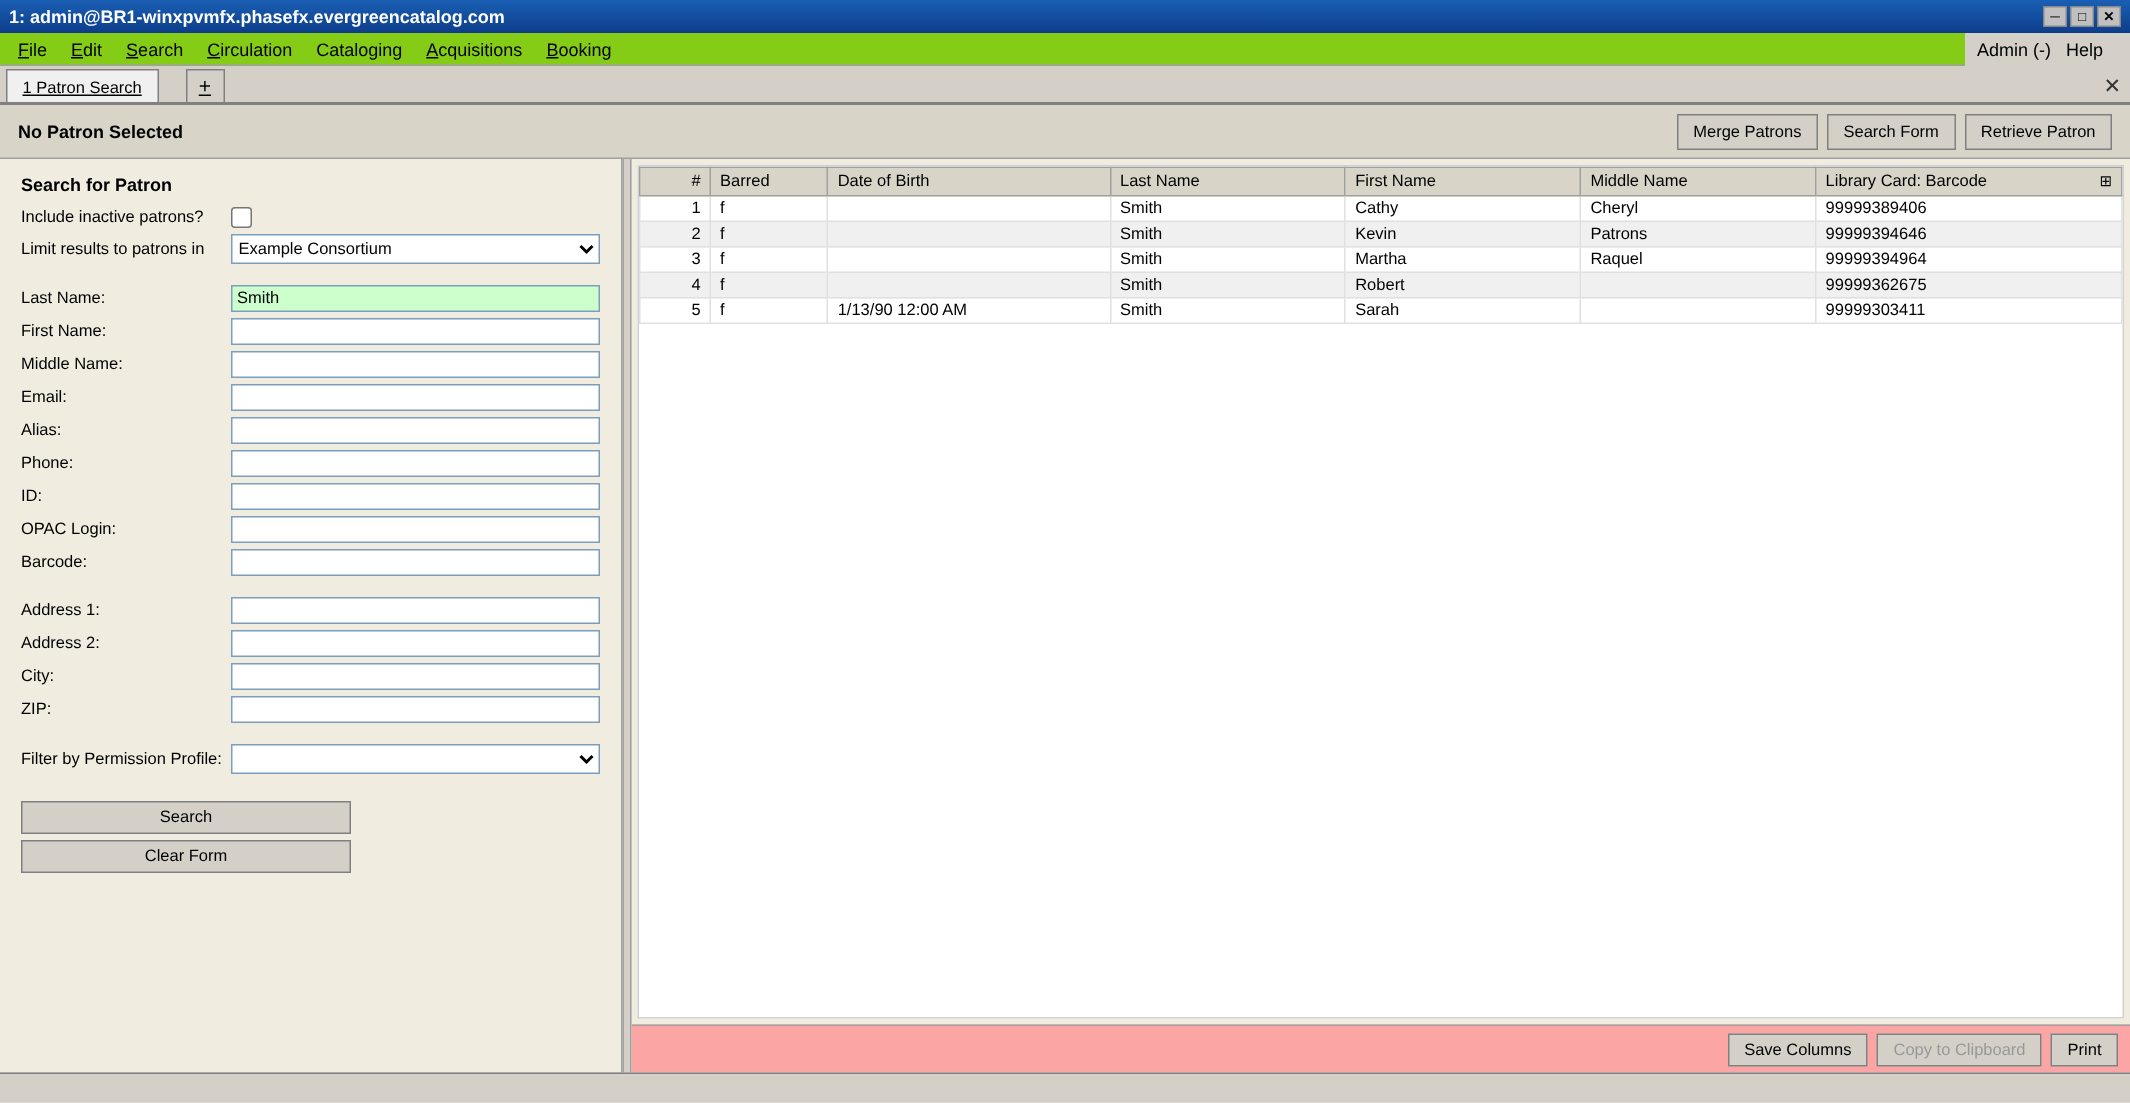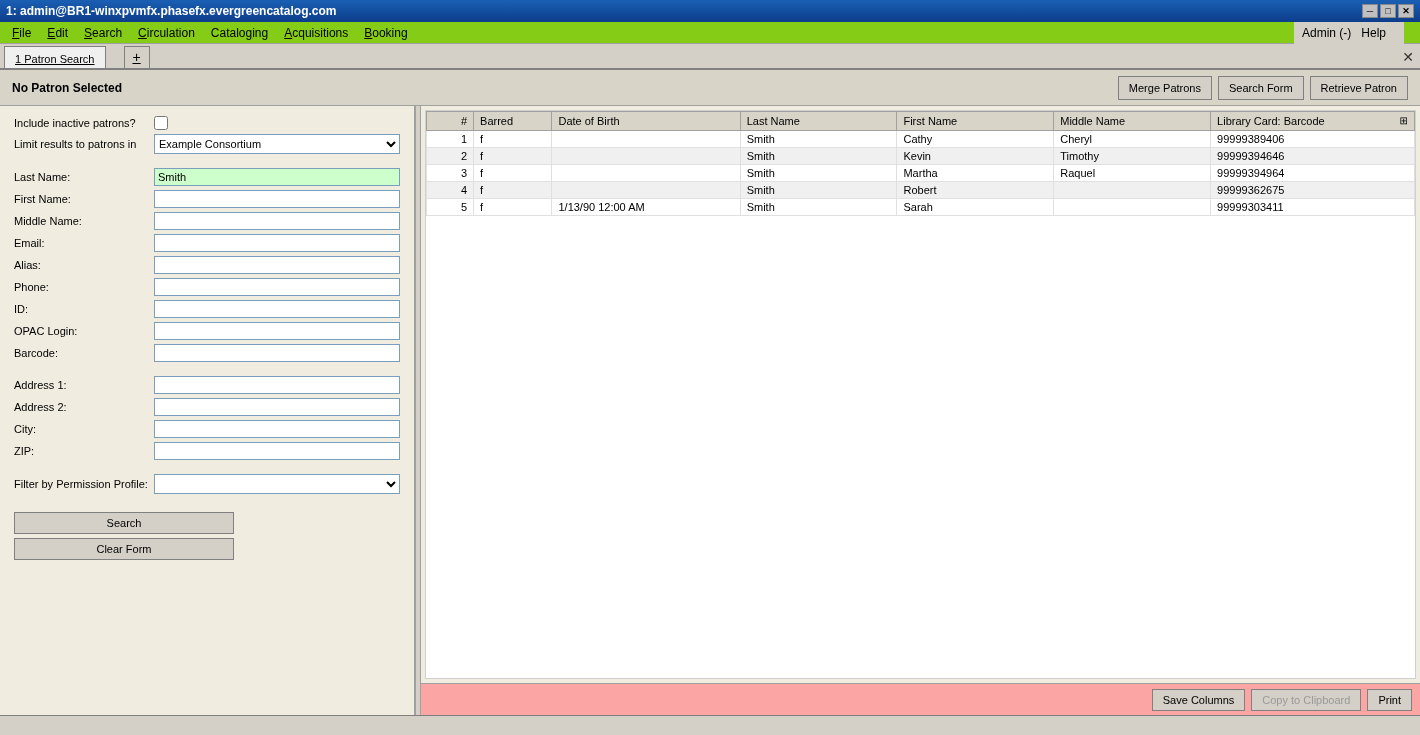--- a/index.html
+++ b/index.html
@@ -36,21 +36,21 @@
     .menu-item {
       padding: 2px 8px;
       cursor: pointer;
       font-size: 12px;
       color: #000;
     }
     .menu-item u { text-decoration: underline; }
 
     
     #admin-area {
-      position: absolute; top: 22px; right: 16px;
+      position: absolute; top: 22px; right: 0;
       display: flex; align-items: center;
       padding: 2px 8px; font-size: 12px;
       background: #d4d0c8;
       height: 22px;
     }
     #admin-area span { margin-right: 10px; color: #000; }
 
     
     #tabbar {
       background: #d4d0c8;
@@ -312,20 +312,21 @@
     <div id="patron-header-buttons">
       <button class="header-btn">Merge Patrons</button>
       <button class="header-btn">Search Form</button>
       <button class="header-btn">Retrieve Patron</button>
     </div>
   </div>
 
   <div id="content-area">
 
     <div id="search-panel">
+      <h3>Search for Patron</h3>
 
       <div class="form-row">
         <span class="form-label">Include inactive patrons?</span>
         <input type="checkbox" class="checkbox-input" style="">
       </div>
 
       <div class="form-row">
         <span class="form-label">Limit results to patrons in</span>
         <select class="form-select"><option>Example Consortium</option></select>
       </div>
@@ -428,21 +429,21 @@
     <td class="col-firstname">Cathy</td>
     <td class="col-middle">Cheryl</td>
     <td class="col-card">99999389406</td>
   </tr>
               <tr>
     <td class="col-num">2</td>
     <td class="col-barred">f</td>
     <td class="col-dob"></td>
     <td class="col-lastname">Smith</td>
     <td class="col-firstname">Kevin</td>
-    <td class="col-middle">Timothy</td>
+    <td class="col-middle">Patrons</td>
     <td class="col-card">99999394646</td>
   </tr>
               <tr>
     <td class="col-num">3</td>
     <td class="col-barred">f</td>
     <td class="col-dob"></td>
     <td class="col-lastname">Smith</td>
     <td class="col-firstname">Martha</td>
     <td class="col-middle">Raquel</td>
     <td class="col-card">99999394964</td>

